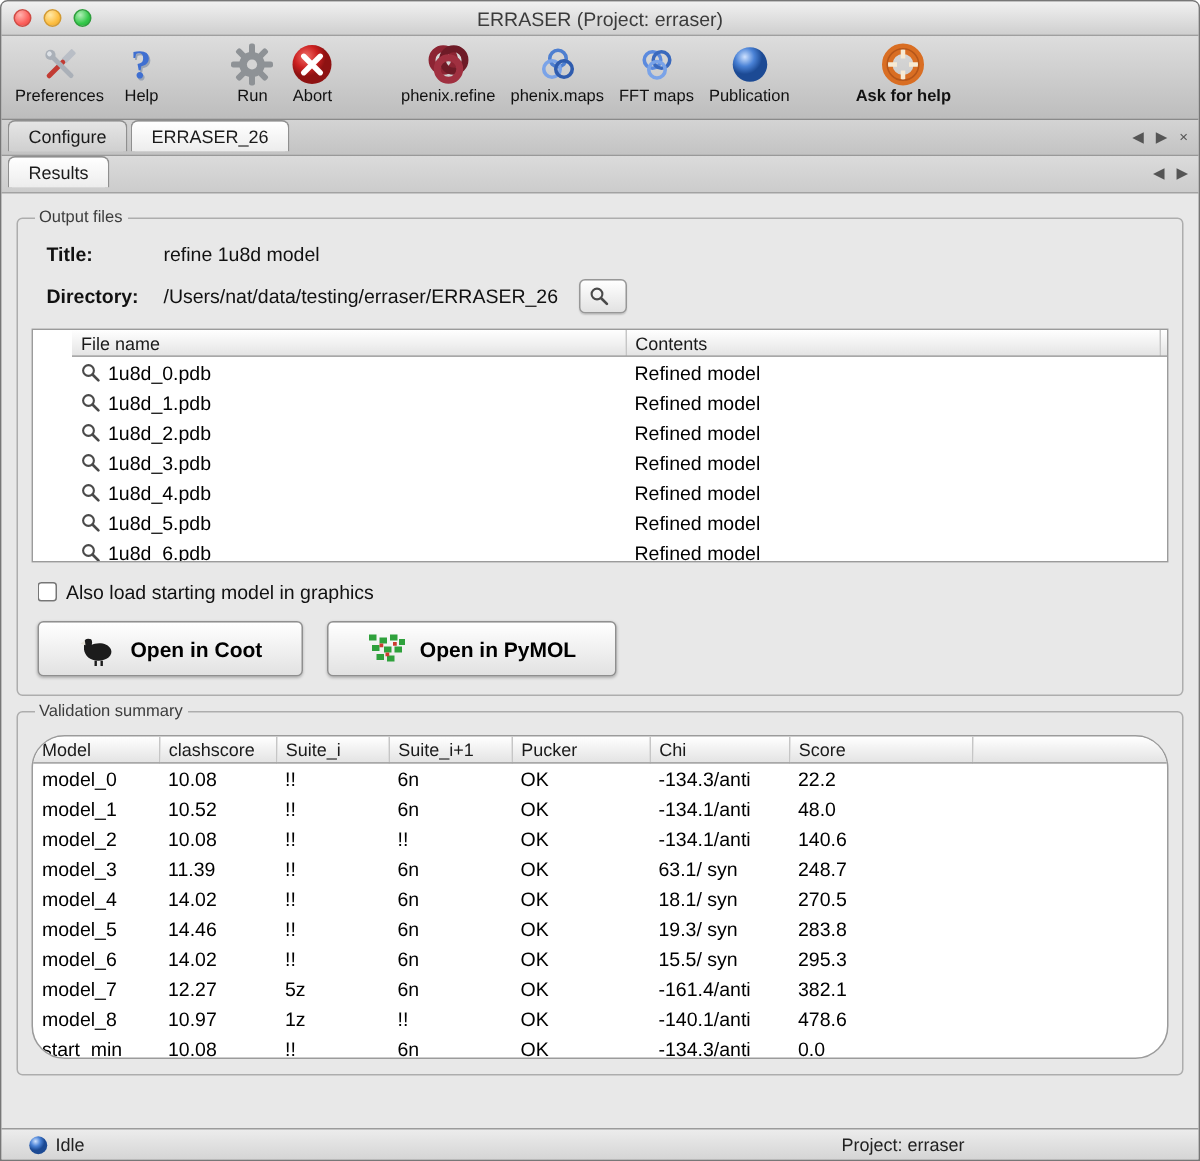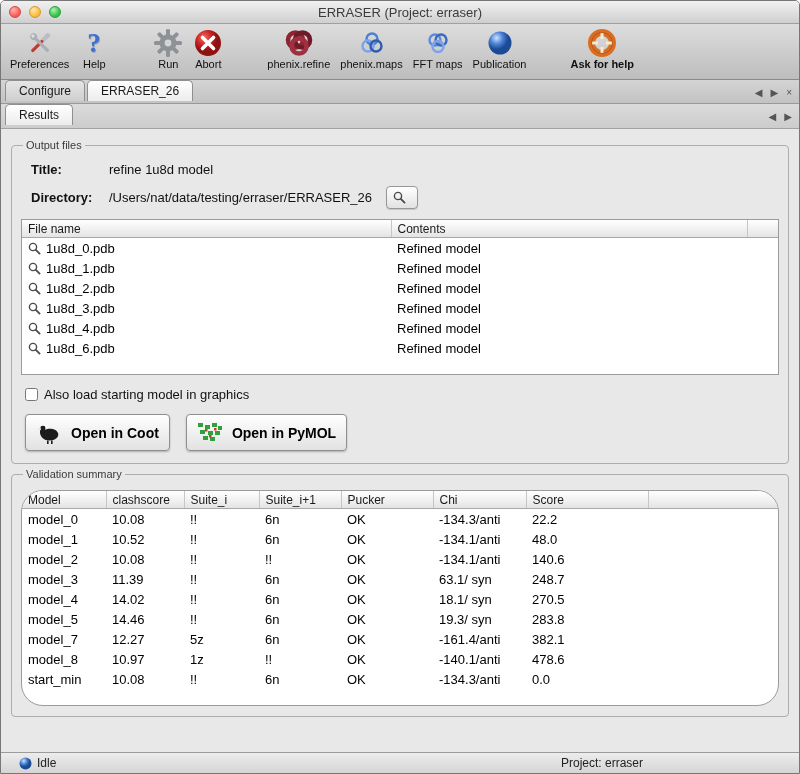--- a/index.html
+++ b/index.html
@@ -48,40 +48,40 @@
   fieldset.group legend{font-size:11px;color:#3c3c3c;padding:0 3px;margin-left:2px;}
   .vgroup{margin-top:30px;}
 
   .frow{display:flex;align-items:center;margin:9px 0 0 10px;font-size:13px;color:#111;}
   .flabel{font-weight:bold;flex:0 0 78px;}
   .browse-btn{margin-left:14px;width:30px;height:21px;border:1px solid #979797;border-radius:4px;
               background:linear-gradient(#ffffff,#e2e2e2);display:flex;align-items:center;
               justify-content:center;box-shadow:0 1px 1px rgba(0,0,0,.15);cursor:default;}
 
   .table-wrap{margin-top:10px;border:1px solid #9b9b9b;background:#fff;overflow:hidden;}
-  .fwrap{height:154px;}
+  .fwrap{height:154px;padding-left:26px;}
   .vwrap{height:214px;margin-top:8px;border-radius:22px;}
   table.grid{border-collapse:collapse;table-layout:fixed;width:100%;}
   table.grid th{background:linear-gradient(#ffffff,#e4e4e4);border-right:1px solid #c6c6c6;
                 border-bottom:1px solid #a8a8a8;font-weight:normal;font-size:12px;color:#1a1a1a;
                 text-align:left;padding:1px 6px;height:15px;white-space:nowrap;overflow:hidden;}
   table.grid th:last-child{border-right:none;}
   table.grid td{font-size:13px;color:#000;padding:1px 6px;height:18px;white-space:nowrap;
                 overflow:hidden;vertical-align:middle;}
   .file-grid col.c1{width:369px;} .file-grid col.c2{width:356px;}
   .val-grid col.v1{width:84px;} .val-grid col.v2{width:78px;} .val-grid col.v3{width:75px;}
   .val-grid col.v4{width:82px;} .val-grid col.v5{width:92px;} .val-grid col.v6{width:93px;}
   .val-grid col.v7{width:122px;}
   .mag{display:inline-flex;vertical-align:-2px;margin-right:5px;}
 
   .chk-row{display:flex;align-items:center;gap:6px;margin:12px 0 0 4px;font-size:13px;color:#111;}
   .chk-row input{width:13px;height:13px;margin:0;}
 
   .btn-row{display:flex;gap:16px;margin:12px 0 2px 4px;}
-  .big-btn{display:inline-flex;align-items:center;gap:9px;height:37px;padding:0 10px;
+  .big-btn{display:inline-flex;align-items:center;gap:9px;height:37px;padding:0 26px;
            border:1px solid #8f8f8f;border-radius:4px;background:linear-gradient(#ffffff,#e2e2e2);
            font-size:14px;font-weight:bold;color:#000;box-shadow:0 1px 2px rgba(0,0,0,.25);
            font-family:"Liberation Sans","DejaVu Sans",sans-serif;cursor:default;}
   .btn-icon{display:inline-flex;}
 
   
   .statusbar{height:21px;flex:0 0 21px;border-top:1px solid #9b9b9b;
              background:linear-gradient(#ececec,#d5d5d5);display:flex;align-items:center;
              font-size:12px;color:#222;position:relative;padding-left:18px;box-sizing:border-box;}
   .status-icon{margin-right:5px;display:inline-flex;}
@@ -336,20 +336,30 @@
                 <td>Refined model</td>
                 <td></td>
               </tr>
               <tr>
                 <td><span class="mag">
                     <svg width="13" height="13" viewBox="0 0 13 13">
                       <circle cx="5" cy="5" r="3.6" fill="none" stroke="#4a4a4a" stroke-width="1.4"></circle>
                       <line x1="7.8" y1="7.8" x2="11.6" y2="11.6" stroke="#4a4a4a" stroke-width="1.8" stroke-linecap="round"></line>
                     </svg>
                   </span>1u8d_4.pdb</td>
+                <td>Refined model</td>
+                <td></td>
+              </tr>
+              <tr>
+                <td><span class="mag">
+                    <svg width="13" height="13" viewBox="0 0 13 13">
+                      <circle cx="5" cy="5" r="3.6" fill="none" stroke="#4a4a4a" stroke-width="1.4"></circle>
+                      <line x1="7.8" y1="7.8" x2="11.6" y2="11.6" stroke="#4a4a4a" stroke-width="1.8" stroke-linecap="round"></line>
+                    </svg>
+                  </span>1u8d_5.pdb</td>
                 <td>Refined model</td>
                 <td></td>
               </tr>
               <tr>
                 <td><span class="mag">
                     <svg width="13" height="13" viewBox="0 0 13 13">
                       <circle cx="5" cy="5" r="3.6" fill="none" stroke="#4a4a4a" stroke-width="1.4"></circle>
                       <line x1="7.8" y1="7.8" x2="11.6" y2="11.6" stroke="#4a4a4a" stroke-width="1.8" stroke-linecap="round"></line>
                     </svg>
                   </span>1u8d_6.pdb</td>
@@ -485,20 +495,30 @@
                 <td>model_5</td>
                 <td>14.46</td>
                 <td>!!</td>
                 <td>6n</td>
                 <td>OK</td>
                 <td>19.3/ syn</td>
                 <td>283.8</td>
                 <td></td>
               </tr>
               <tr>
+                <td>model_6</td>
+                <td>14.02</td>
+                <td>!!</td>
+                <td>6n</td>
+                <td>OK</td>
+                <td>15.5/ syn</td>
+                <td>295.3</td>
+                <td></td>
+              </tr>
+              <tr>
                 <td>model_7</td>
                 <td>12.27</td>
                 <td>5z</td>
                 <td>6n</td>
                 <td>OK</td>
                 <td>-161.4/anti</td>
                 <td>382.1</td>
                 <td></td>
               </tr>
               <tr>

